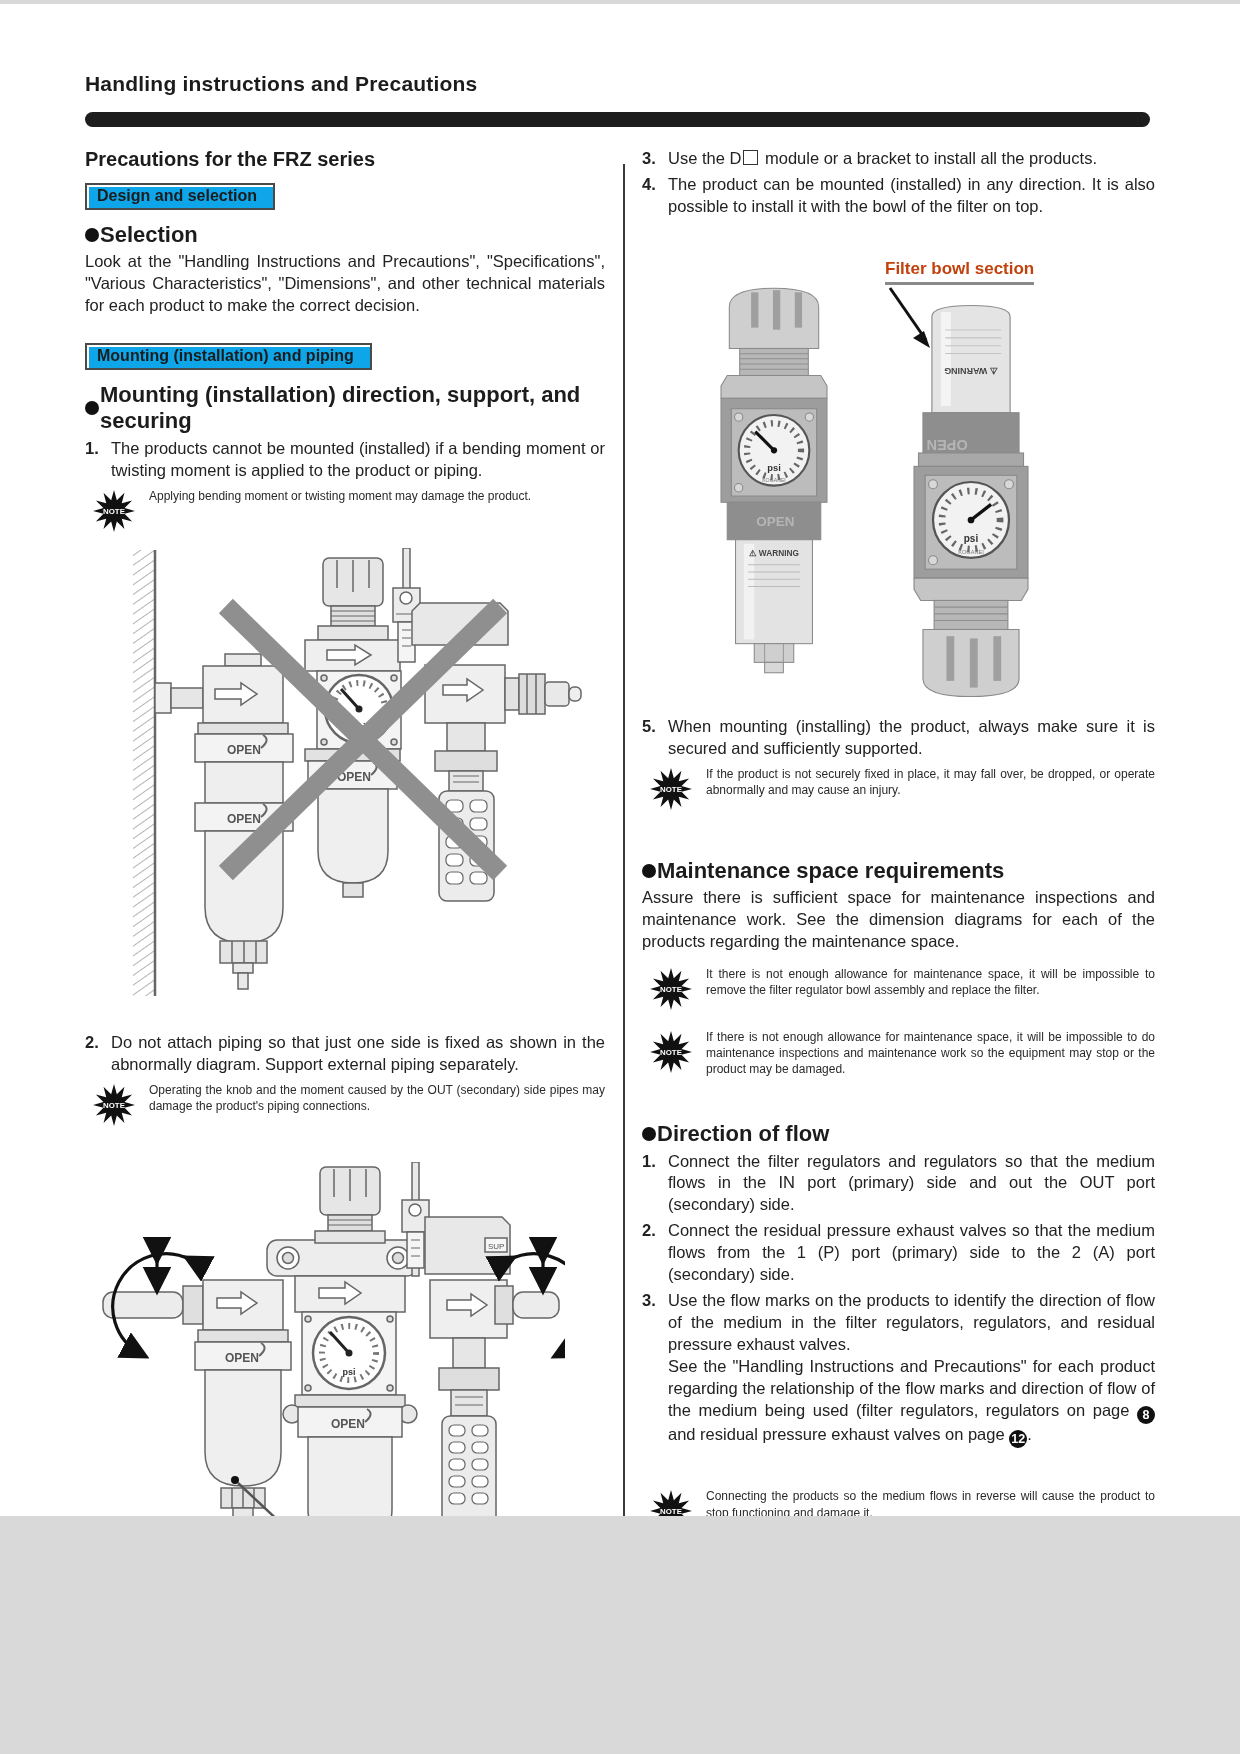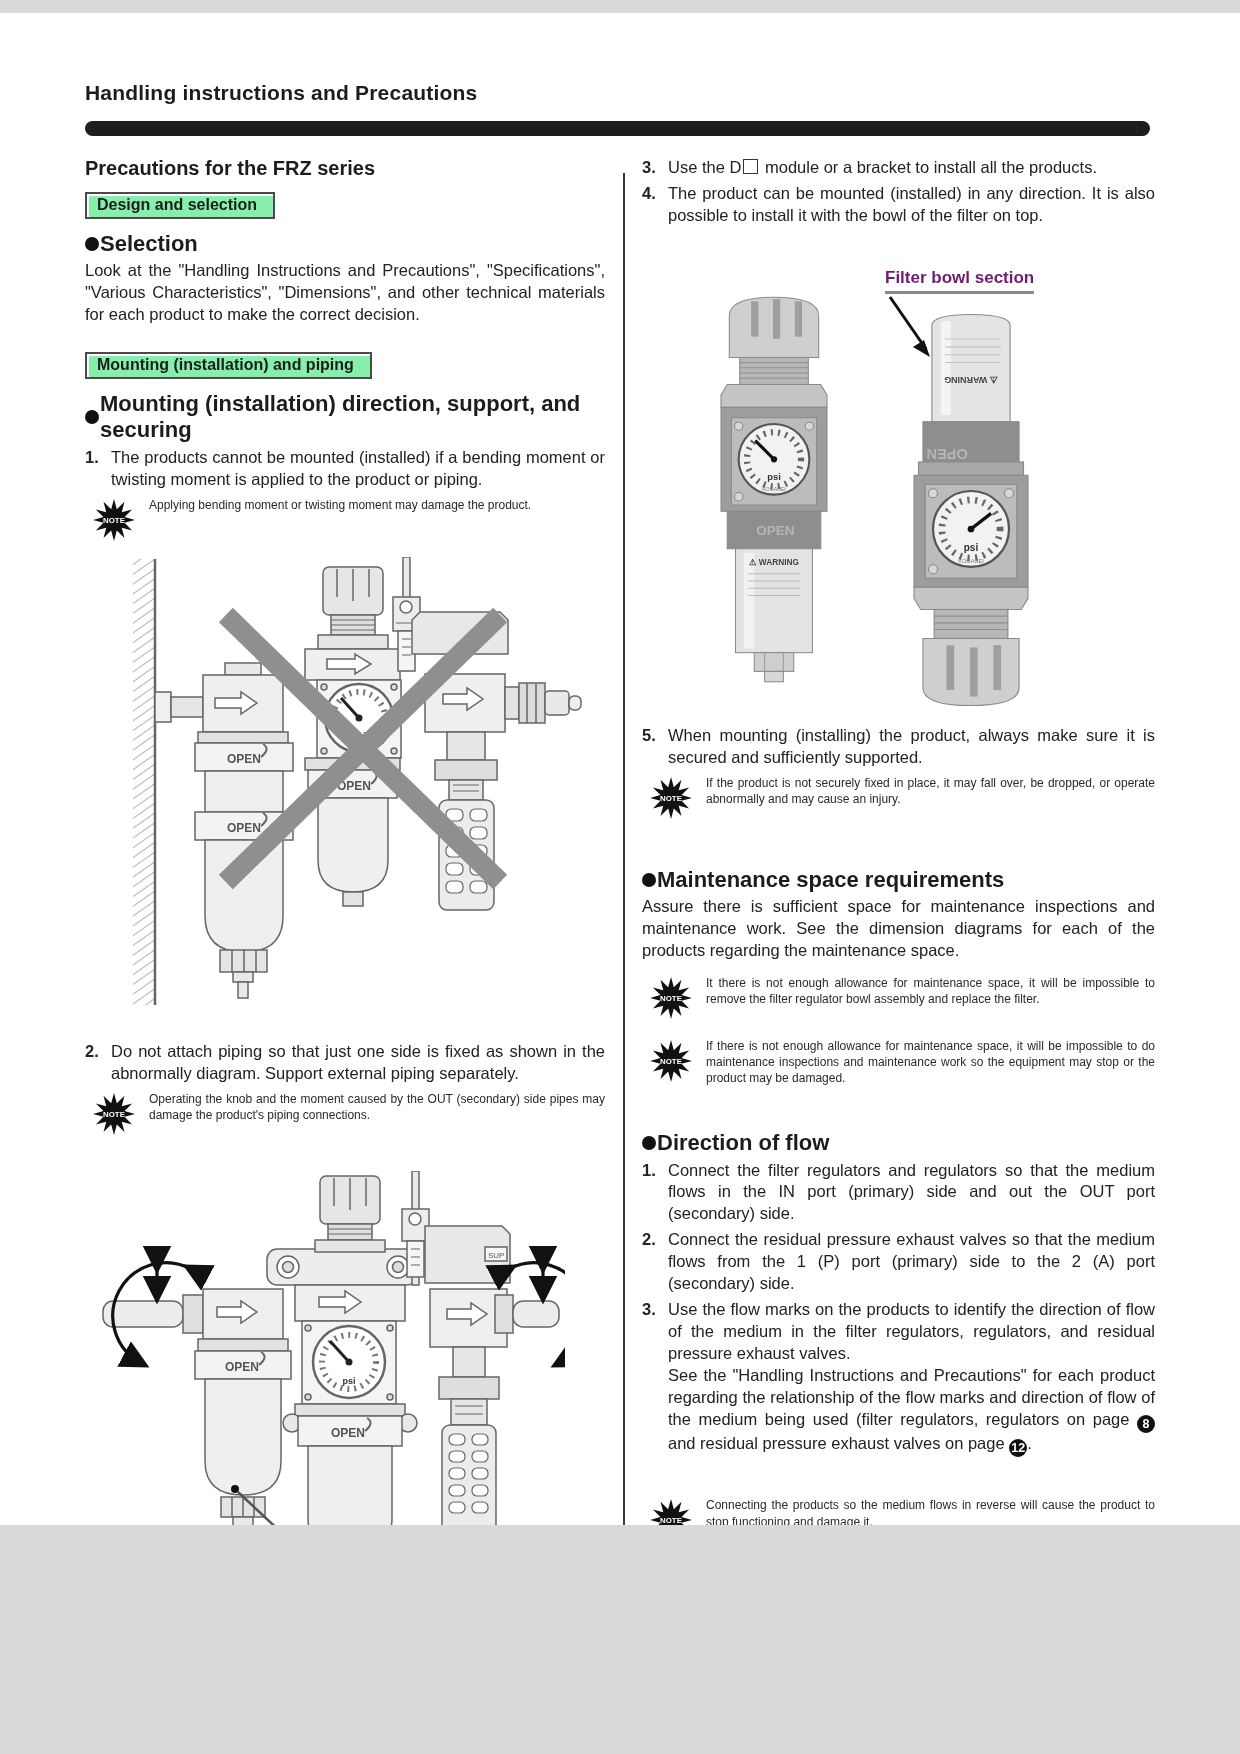--- a/index.html
+++ b/index.html
@@ -1,26 +1,26 @@
 <!DOCTYPE html>
 <html><head>
 <meta charset="utf-8">
 <style>
   html,body{margin:0;padding:0;background:#d9d9d9;}
-  .page{position:relative;width:1240px;height:1512px;background:#ffffff;margin:13px auto;
+  .page{position:relative;width:1240px;height:1512px;background:#ffffff;margin:4px auto;
         font-family:"Liberation Sans", sans-serif;color:#222;overflow:hidden;}
   
   .hdr-title{position:absolute;left:85px;top:68px;margin:0;font-size:21px;font-weight:bold;color:#1c1c1c;letter-spacing:.2px;}
   .hdr-bar{position:absolute;left:85px;top:108px;width:1065px;height:15px;background:#1d1d1d;border-radius:8px;}
   
   .col-divider{position:absolute;left:623px;top:160px;width:2px;height:1480px;background:#3a3a3a;}
   .col-left{position:absolute;left:85px;top:128px;width:520px;}
   .col-right{position:absolute;left:642px;top:128px;width:513px;}
   .sec-title{margin:16px 0 0 0;font-size:20px;font-weight:bold;color:#1c1c1c;}
-  .boxed-label{display:inline-block;margin-top:12px;border:2px solid #4a4a4a;background:#86efac;
+  .boxed-label{display:inline-block;margin-top:12px;border:2px solid #4a4a4a;background:#0ea5e9;
                padding:2px 16px 3px 10px;font-size:16px;font-weight:bold;color:#1c1c1c;box-shadow:2px 2px 0 #fff inset;}
   .boxed-label.mt-lg{margin-top:26px;}
   .bullet-heading{margin:12px 0 0 0;font-size:22px;font-weight:bold;color:#1c1c1c;display:flex;align-items:center;}
   .bullet-dot{width:14px;height:14px;border-radius:50%;background:#111;display:inline-block;margin-right:1px;flex:0 0 auto;}
   .body-par{margin:3px 0 0 0;font-size:16.5px;line-height:1.33;text-align:justify;}
   .num-item{display:flex;margin-top:4px;font-size:16.5px;line-height:1.33;}
   .num-item .num{flex:0 0 26px;font-weight:bold;}
   .num-item .txt{flex:1;text-align:justify;}
   .num-item .txt p{margin:0;}
   .note{display:flex;margin-top:6px;padding-left:8px;gap:14px;align-items:flex-start;}
@@ -30,21 +30,21 @@
   .pgref{display:inline-flex;width:18px;height:18px;border-radius:50%;background:#111;color:#fff;
          font-size:12.5px;font-weight:bold;align-items:center;justify-content:center;vertical-align:-3px;}
   
   .diagram1{margin:10px 0 0 30px;width:470px;height:460px;}
   .diagram2{position:relative;margin:30px 0 0 10px;width:470px;height:430px;}
   .callout-label{position:absolute;left:240px;top:381px;font-size:17px;font-weight:normal;color:#0369a1;}
   .callout-note{position:absolute;left:240px;top:412px;font-size:20px;color:#ec4899;white-space:nowrap;}
   .note.last{margin-top:48px;}
   
   .photo-area{position:relative;margin-top:28px;height:460px;}
-  .photo-label{position:absolute;left:243px;top:13px;font-size:17px;font-weight:bold;color:#701a75;
+  .photo-label{position:absolute;left:243px;top:13px;font-size:17px;font-weight:bold;color:#c2410c;
                border-bottom:3px solid #8a8a8a;padding-bottom:3px;}
   .photo-arrow{position:absolute;left:208px;top:38px;}
   .photo-left{position:absolute;left:52px;top:38px;}
   .photo-right{position:absolute;left:245px;top:55px;}
   .mt-sec{margin-top:42px;}
   .mt-note2{margin-top:13px;}
   
   .footer{position:absolute;right:26px;top:1690px;display:flex;align-items:center;gap:12px;}
   .logo{font-size:25px;font-weight:bold;letter-spacing:3px;color:#9a9a9a;}
   .pagenum{width:31px;height:31px;border-radius:50%;background:#111;color:#fff;font-size:20px;font-weight:bold;

